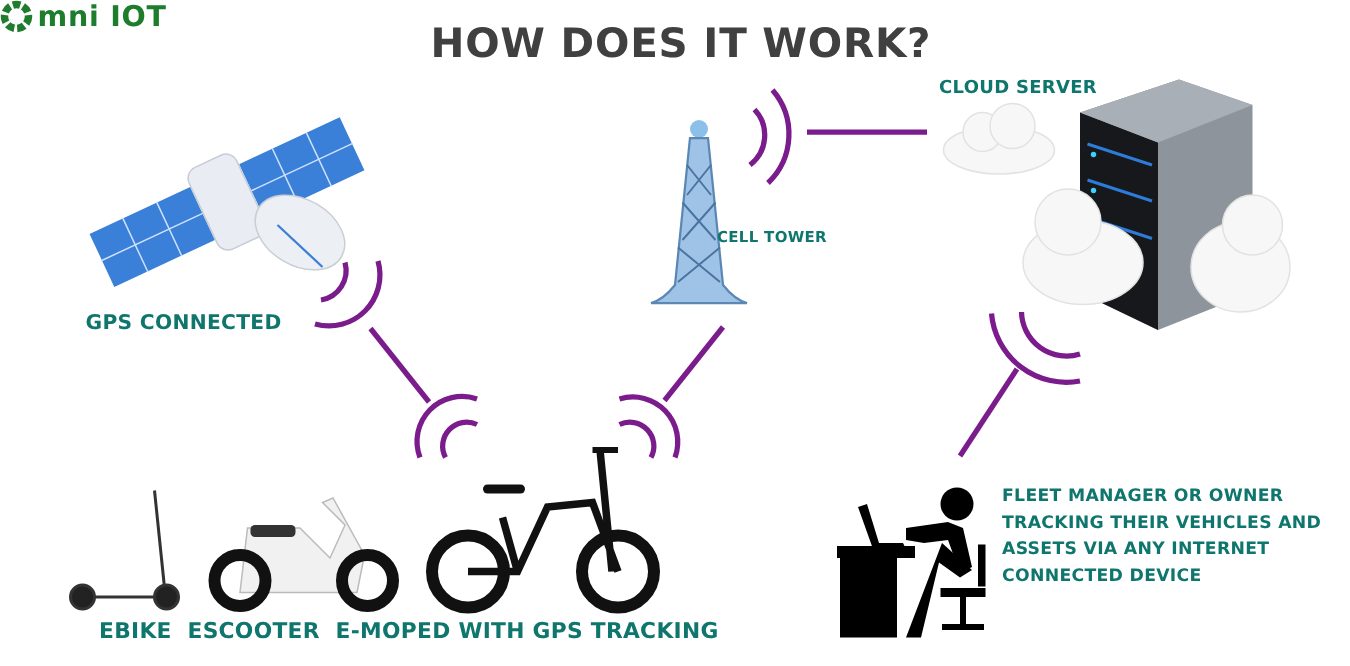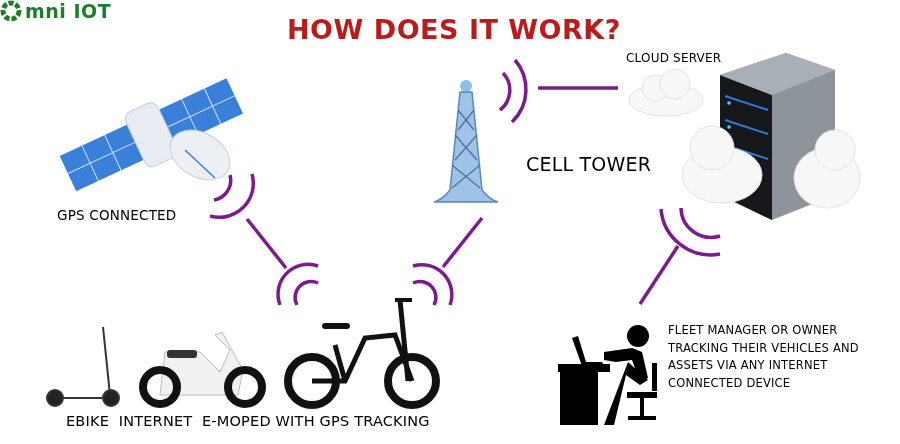--- a/index.html
+++ b/index.html
@@ -1,18 +1,18 @@
 <!DOCTYPE html>
 <html><head>
 <meta charset="utf-8">
 <style>
   html,body{margin:0;padding:0;background:#fff;}
   body{width:900px;height:444px;position:relative;overflow:hidden;font-family:"DejaVu Sans","Liberation Sans",sans-serif;}
-  .lbl{position:absolute;font-weight:normal;color:#000000;white-space:nowrap;letter-spacing:0.2px;}
-  #title{left:287px;top:14px;font-size:27px;font-weight:900;letter-spacing:0.5px;color:#b91c1c;}
+  .lbl{position:absolute;font-weight:bold;color:#0f766e;white-space:nowrap;letter-spacing:0.2px;}
+  #title{left:287px;top:14px;font-size:27px;font-weight:900;letter-spacing:0.5px;color:#404040;}
   #logo{left:38px;top:12px;display:flex;align-items:center;gap:3px;color:#1e7d2c;font-weight:bold;font-size:19px;}
   #logo .txt{font-family:"DejaVu Sans",sans-serif;letter-spacing:0.5px;}
   svg{position:absolute;left:0;top:0;}
   .fleet{left:668px;top:322px;font-size:11.5px;line-height:17.5px;white-space:normal;width:220px;}
 </style>
 </head>
 <body>
 
 <div id="logo">
   <svg width="22" height="22" viewBox="0 0 22 22" style="position:static">
@@ -121,16 +121,16 @@
     <path d="M604 352 L632 348 L642 352 L648 378 L640 382 L632 360 L616 362 L604 360 Z"></path>
     <path d="M628 362 L648 380 L640 385 L626 375 L614 425 L604 425 Z"></path>
     <rect x="652" y="363" width="5" height="28"></rect>
     <rect x="627" y="392" width="30" height="6"></rect>
     <rect x="640" y="398" width="4" height="18"></rect>
     <rect x="628" y="416" width="28" height="4"></rect>
   </g>
 </svg>
 
 <div class="lbl" style="left:57px;top:207px;font-size:13.5px">GPS CONNECTED</div>
-<div class="lbl" style="left:526px;top:153px;font-size:19px">CELL TOWER</div>
+<div class="lbl" style="left:478px;top:153px;font-size:10px">CELL TOWER</div>
 <div class="lbl" style="left:626px;top:51px;font-size:12px">CLOUD SERVER</div>
-<div class="lbl" style="left:66px;top:413px;font-size:14.5px;white-space:pre">EBIKE  INTERNET  E-MOPED WITH GPS TRACKING</div>
+<div class="lbl" style="left:66px;top:413px;font-size:14.5px;white-space:pre">EBIKE  ESCOOTER  E-MOPED WITH GPS TRACKING</div>
 <div class="lbl fleet">FLEET MANAGER OR OWNER TRACKING THEIR VEHICLES AND ASSETS VIA ANY INTERNET CONNECTED DEVICE</div>
 
 </body></html>

